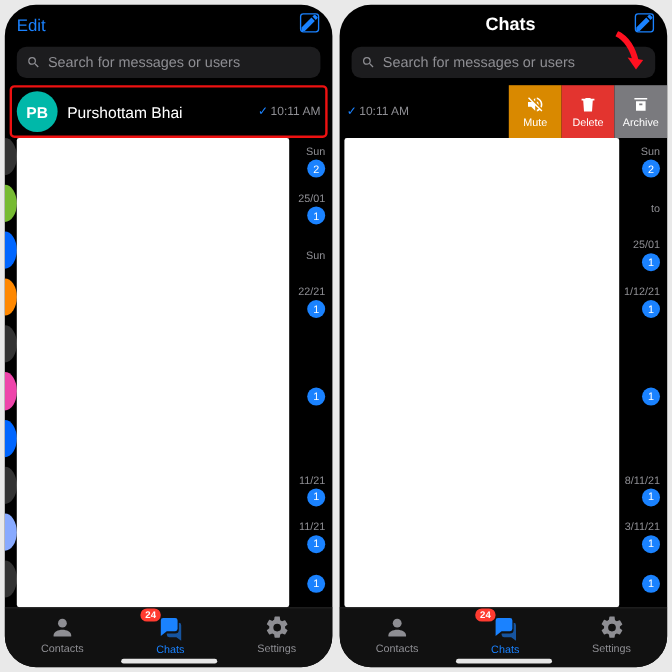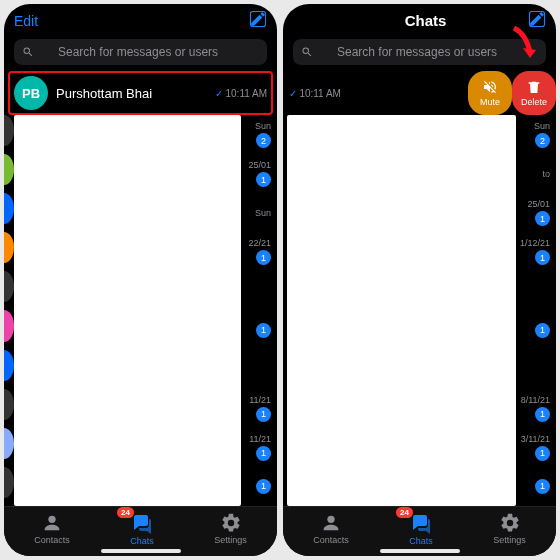--- a/index.html
+++ b/index.html
@@ -2,21 +2,21 @@
 <html><head>
 <meta charset="utf-8">
 <style>
   * { margin:0; padding:0; box-sizing:border-box; font-family:-apple-system,Helvetica,Arial,sans-serif; }
   body { background:#e9e9e9; width:560px; height:560px; display:flex; gap:6px; padding:4px; }
   .phone { flex:1; background:#000; border-radius:26px; overflow:hidden; display:flex; flex-direction:column; position:relative; }
   .header { display:flex; align-items:center; justify-content:space-between; padding:6px 10px 4px; font-size:13px; color:#fff;gap:36px; }
   .edit { color:#1a82ff; font-size:14px; }
   .title { font-weight:600; font-size:15px; }
   .compose svg { fill:#1a82ff; }
-  .searchbar { margin:4px 10px 6px; background:#1c1c1e; border-radius:8px; height:26px; display:flex; align-items:center; gap:24px; padding:0 8px; color:#8e8e93; font-size:12px; }
+  .searchbar { margin:4px 10px 6px; background:#1c1c1e; border-radius:8px; height:26px; display:flex; align-items:center; gap:6px; padding:0 8px; color:#8e8e93; font-size:12px; }
   .chatrow { display:flex; align-items:center; padding:4px 8px; gap:8px; height:44px; position:relative; }
   .chatrow.hl { border:2px solid #e11; border-radius:4px; margin:0 4px; padding:2px 4px; }
   .avatar { width:34px; height:34px; border-radius:50%; display:flex; align-items:center; justify-content:center; font-size:13px; font-weight:600; color:#fff; }
   .col { flex:1; overflow:hidden; }
   .name { font-size:13px; color:#ffffff; }
   .preview { font-size:11px; color:#8e8e93; }
   .ts { font-size:10px; color:#8e8e93; display:flex; align-items:center; gap:2px;}
   .check { color:#1a82ff; }
   .body { flex:1; position:relative; overflow:hidden; }
   .whiteblock { position:absolute; top:0; left:10px; right:36px; bottom:0; background:#fff; border-radius:2px; }
@@ -26,21 +26,21 @@
   .badge { background:#1a82ff; color:#fff; font-size:9px; border-radius:8px; min-width:15px; height:15px; display:flex; align-items:center; justify-content:center; padding:0 4px;}
   .tabbar { height:50px; background:#111; display:flex; align-items:center; justify-content:space-around; border-top:1px solid #222; padding-bottom:6px;}
   .tab { display:flex; flex-direction:column; align-items:center; gap:1px; font-size:9px; color:#8e8e93; position:relative;}
   .tab.active { color:#1a82ff; }
   .tab.active svg { fill:#1a82ff; }
   .tab svg { fill:#8e8e93; }
   .tabbadge { position:absolute; top:-4px; right:20px; background:#ff3b30; color:#fff; font-size:8px; border-radius:7px; padding:1px 4px; font-weight:600;}
   .homebar { position:absolute; bottom:3px; left:50%; transform:translateX(-50%); width:80px; height:4px; background:#fff; border-radius:3px; opacity:.9;}
   .swipe { display:flex; height:44px; }
   .swipecell { flex:1; display:flex; align-items:center; padding-left:6px; gap:4px;}
-  .swipebtn { width:44px; display:flex; flex-direction:column; align-items:center; justify-content:center; gap:2px; font-size:9px; color:#fff;border-radius:17px;}
+  .swipebtn { width:44px; display:flex; flex-direction:column; align-items:center; justify-content:center; gap:2px; font-size:9px; color:#fff;}
   .swipebtn.mute{background:#d98900;}
   .swipebtn.del{background:#e3342f;}
   .swipebtn.arch{background:#7a7a7e;}
   .arrow { position:absolute; top:22px; right:18px; z-index:5;}
   .leftedge { position:absolute; top:0; left:0; width:10px; bottom:0; display:flex; flex-direction:column; }
   .edgeav { width:20px; height:34px; margin-left:-10px; margin-bottom:8px; border-radius:50%; }
 </style>
 </head>
 <body>
 
@@ -180,20 +180,26 @@
           <path d="M16.5 12A4.5 4.5 0 0 0 14 7.97v2.21l2.45 2.45c.03-.2.05-.41.05-.63zm2.5 0c0 .94-.2 1.82-.54 2.64l1.51 1.51A8.796 8.796 0 0 0 21 12c0-4.28-2.99-7.86-7-8.77v2.06c2.89.86 5 3.54 5 6.71zM4.27 3L3 4.27 7.73 9H3v6h4l5 5v-6.73l4.25 4.25c-.67.52-1.42.93-2.25 1.18v2.06a8.99 8.99 0 0 0 3.69-1.81L19.73 21 21 19.73l-9-9L4.27 3zM12 4L9.91 6.09 12 8.18V4z"></path>
         </svg>
       <span>Mute</span>
     </div>
     <div class="swipebtn del">
       <svg width="16" height="16" viewBox="0 0 24 24" fill="#fff">
           <path d="M6 7h12l-1 14H7L6 7zm3-3h6l1 2H8l1-2zM4 5h16v2H4z"></path>
         </svg>
       <span>Delete</span>
     </div>
+    <div class="swipebtn arch">
+      <svg width="16" height="16" viewBox="0 0 24 24" fill="#fff">
+          <path d="M20 6H4V4h16v2zm-2 2H6v12h12V8zm-8 3h4v2h-4v-2z"></path>
+        </svg>
+      <span>Archive</span>
+    </div>
   </div>
   <div class="body">
     <div class="whiteblock" style="left:4px;right:40px"></div>
     <div class="sidecol" id="sideR" style="width:40px">
         <div class="siderow">
           <div class="date">Sun</div>
           <div class="badge">2</div>
         </div>
         <div class="siderow">
           <div class="date">to</div>

